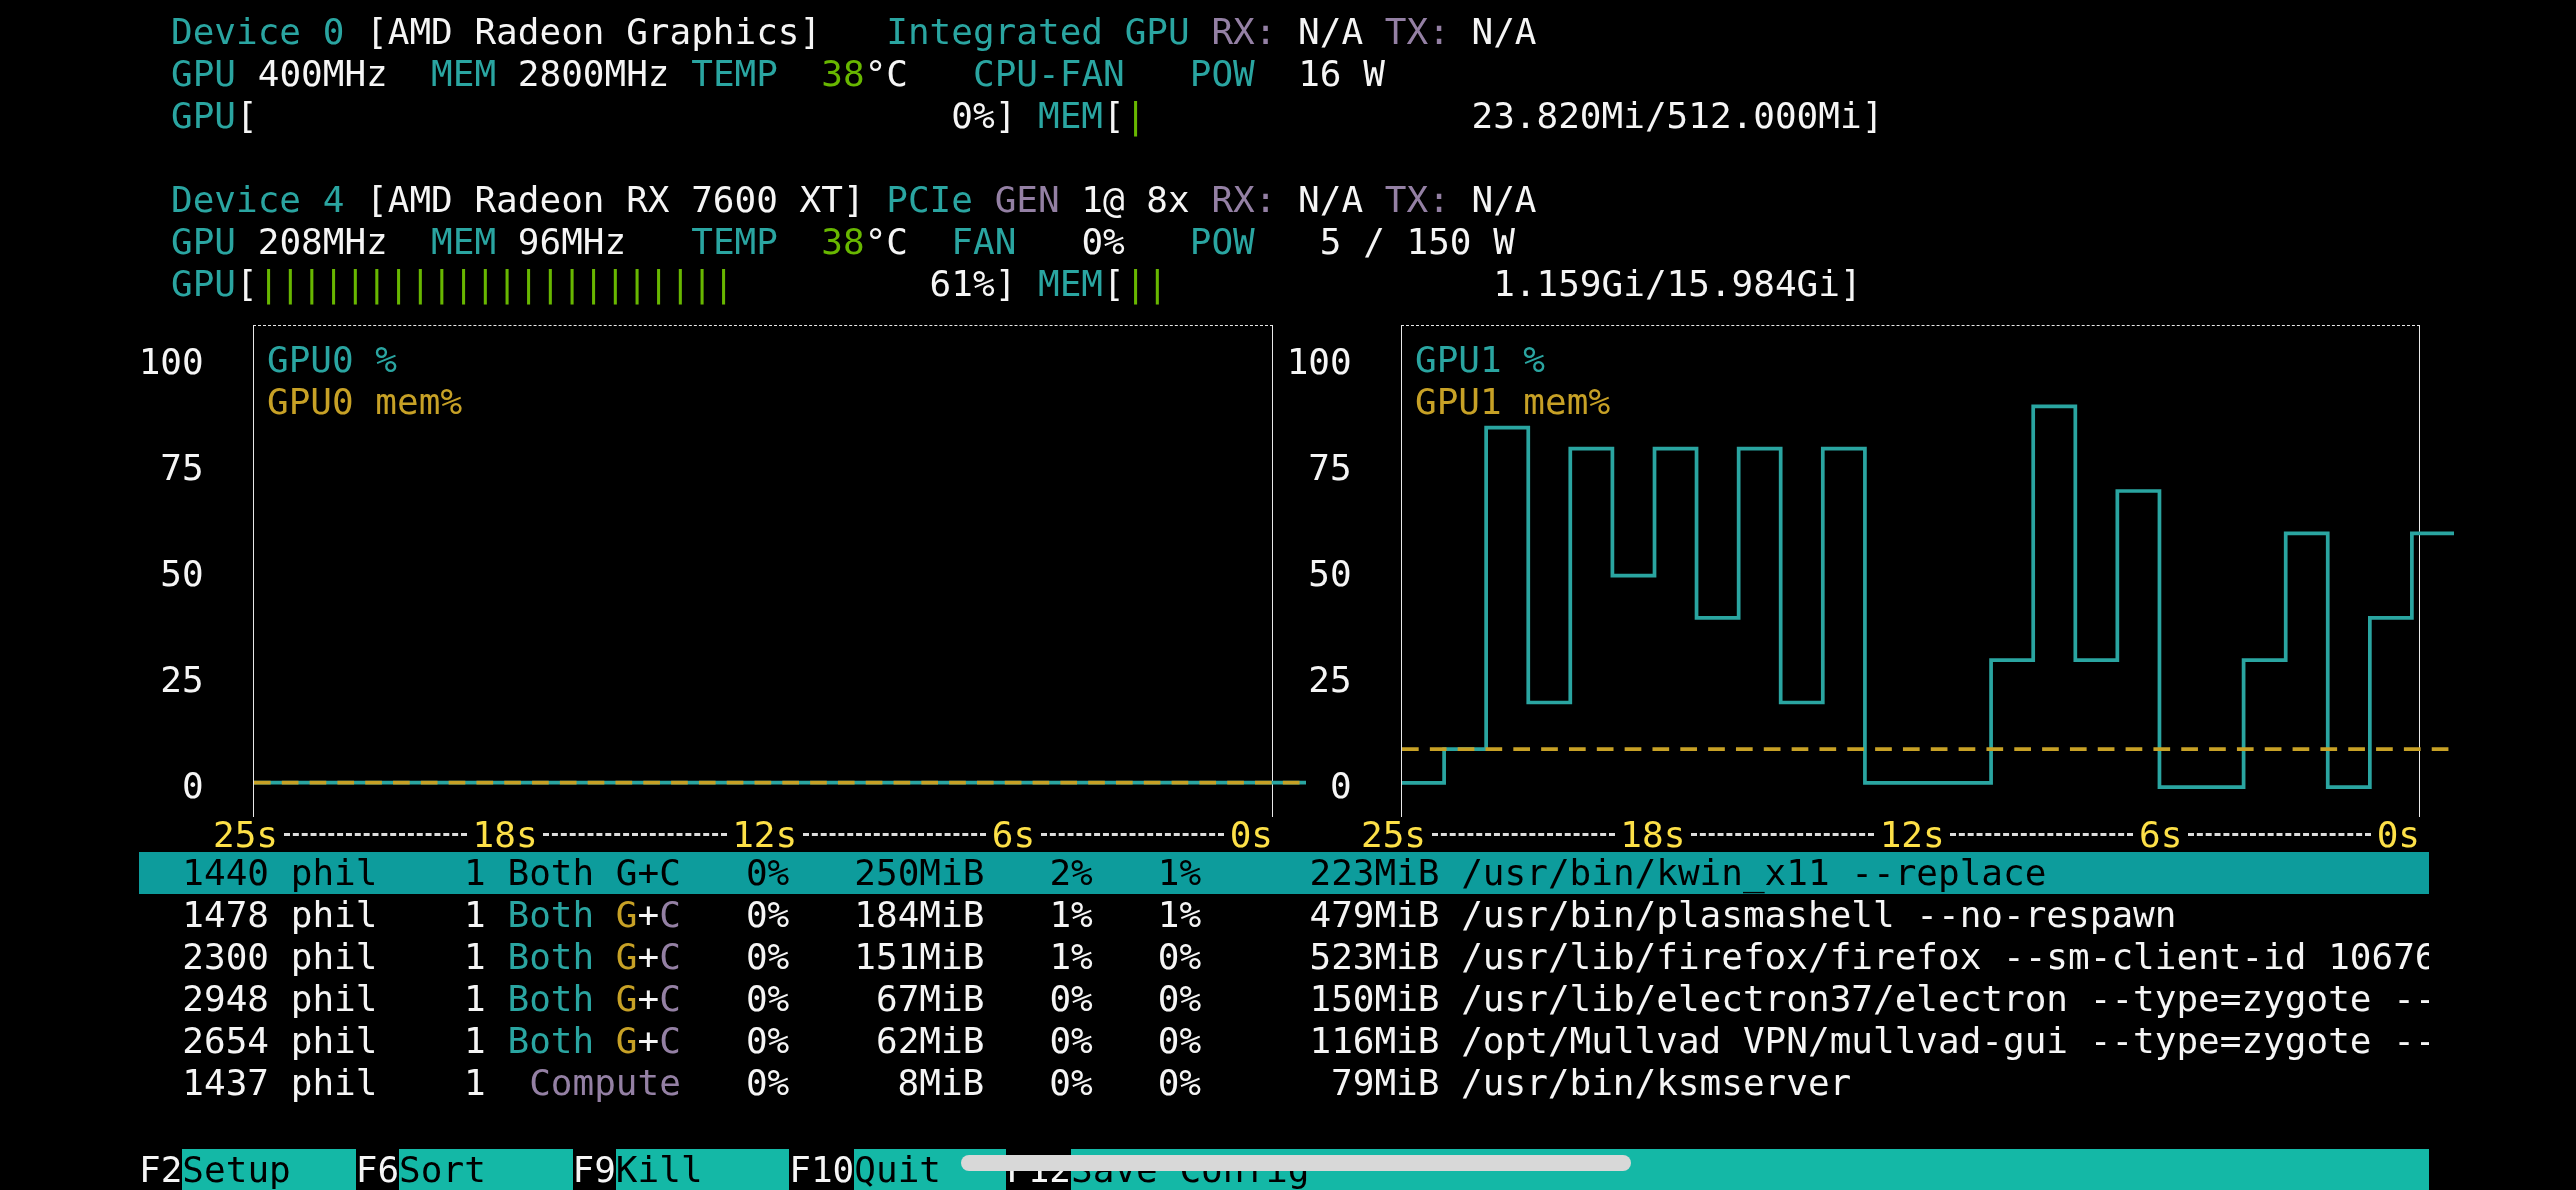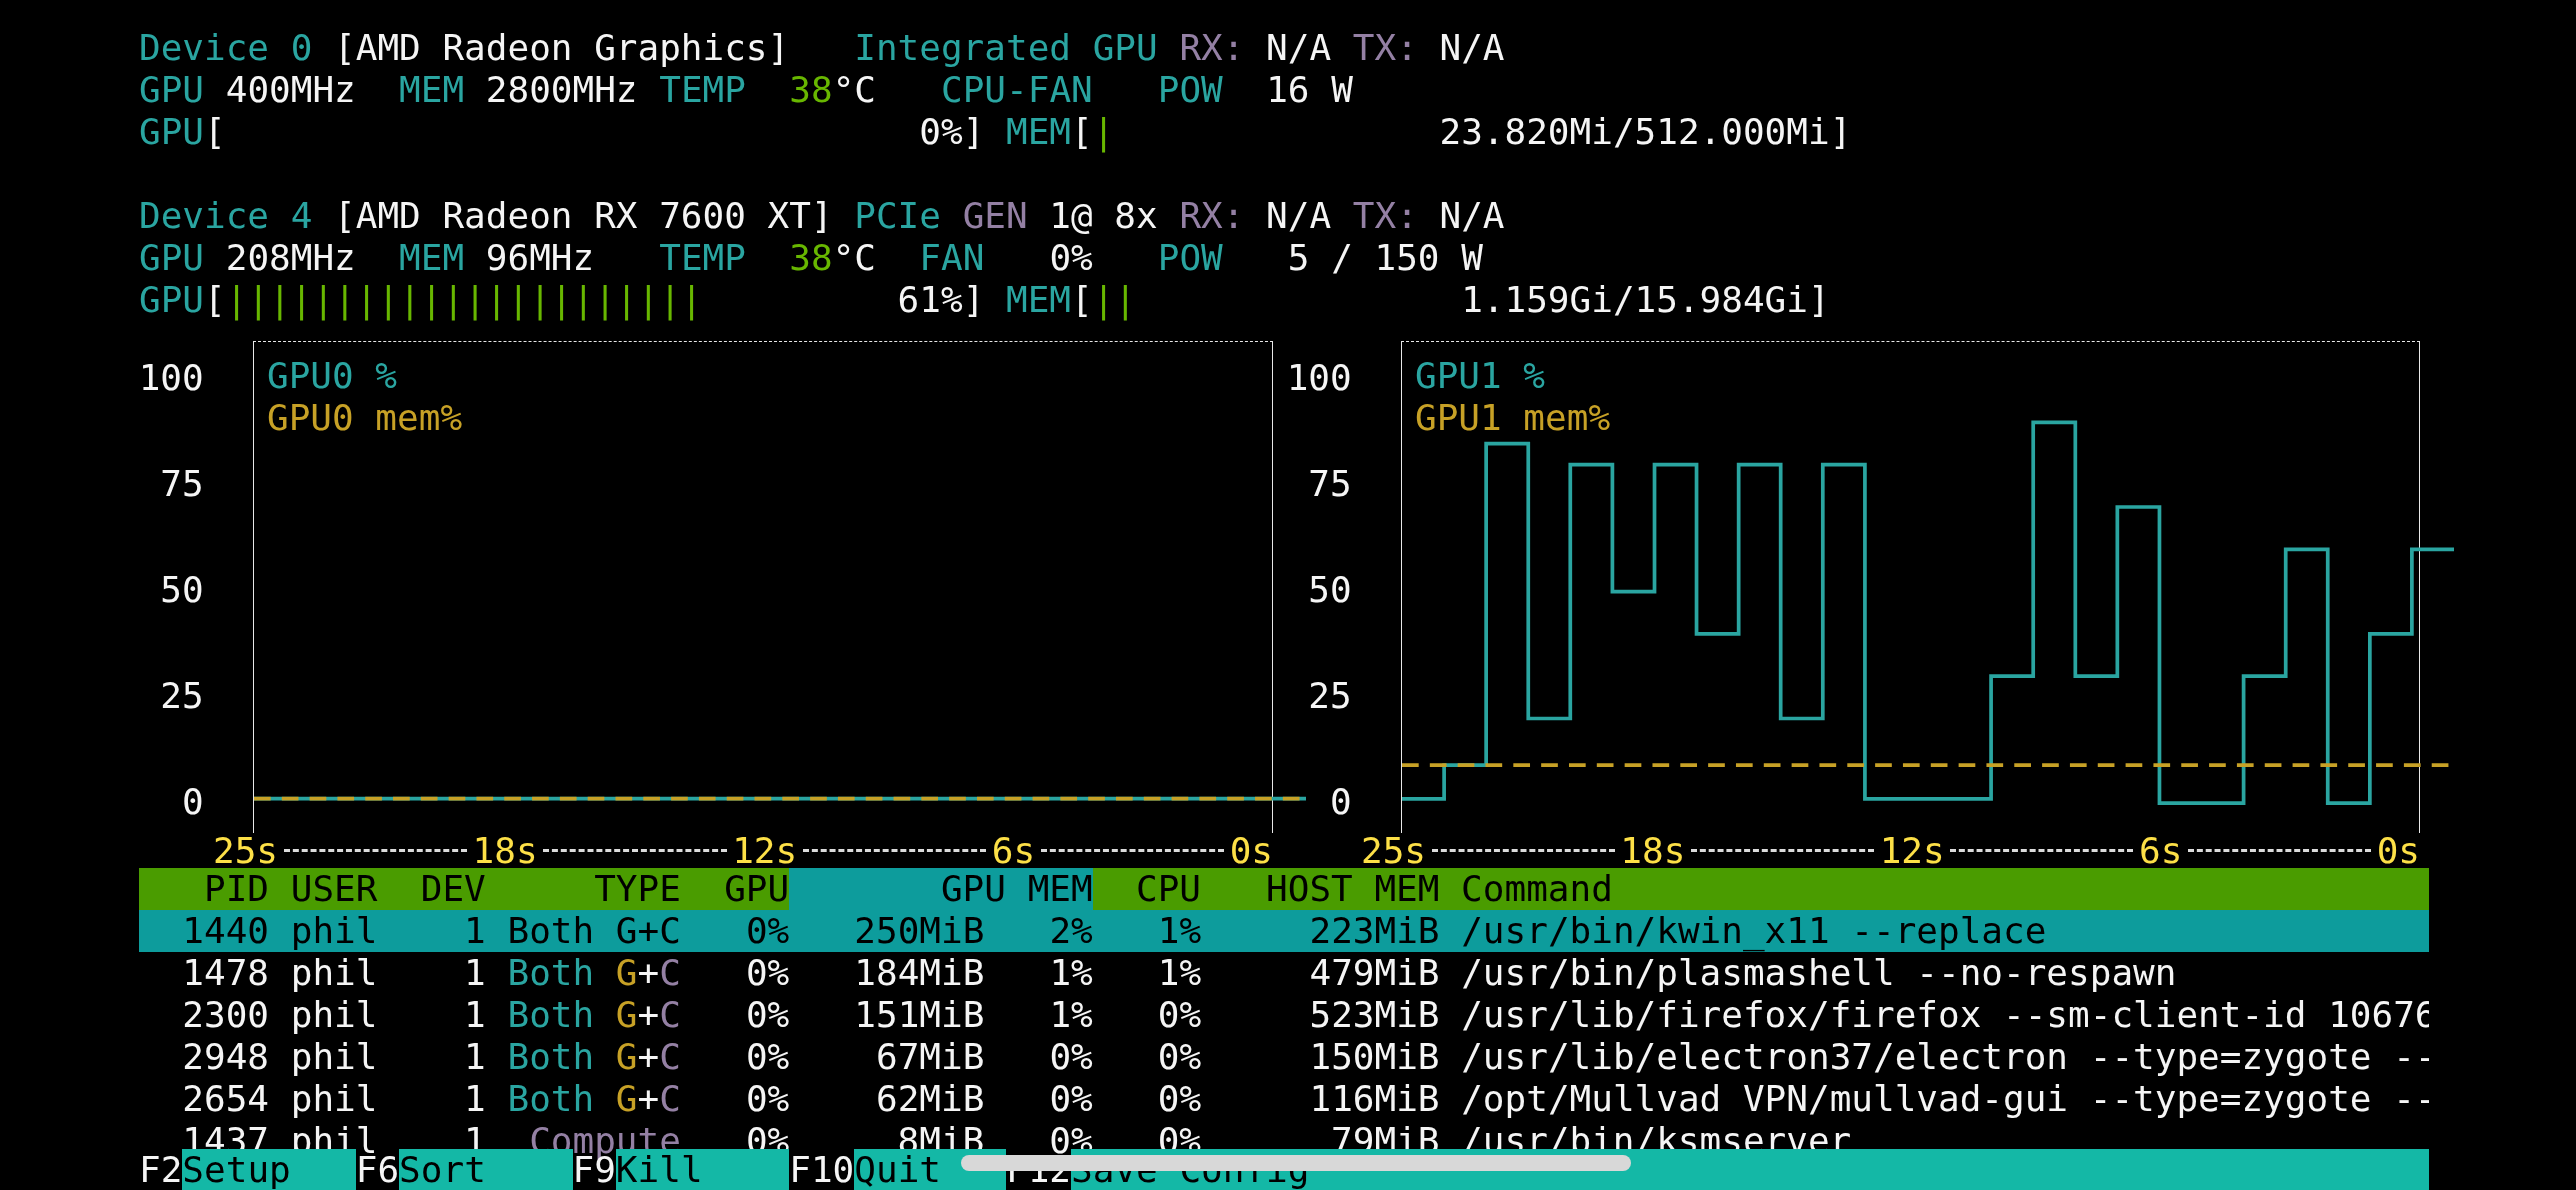--- a/index.html
+++ b/index.html
@@ -1,18 +1,18 @@
 <!DOCTYPE html>
 <html style="font-size:15px"><head>
 <meta charset="utf-8">
 <style>
   html,body{margin:0;padding:0;background:#000;}
   .screen{position:relative;width:2576px;height:1191px;background:#000;overflow:hidden;
           font-family:"DejaVu Sans Mono", monospace;font-size:36px;color:#f5f5f5;}
-  .term{padding:27px 0 0 139px;}
+  .term{padding:11px 0 0 139px;margin-left:32px;}
   .line{height:42px;line-height:42px;white-space:pre;}
   .t{color:#2aa5a1}
   .g{color:#c7a126}
   .p{color:#9480a4}
   .grn{color:#68b700}
   .w{color:#f5f5f5}
   
   .charts{display:flex;margin:18.5px 0 0 139px;height:528px;align-items:flex-end;}
   .chart{display:flex;}
   .ycol{position:relative;flex:none;}
@@ -108,21 +108,20 @@
           </div>
         </div>
         <div class="xaxis">
           <span>25s</span><span class="xd"></span><span>18s</span><span class="xd"></span><span>12s</span><span class="xd"></span><span>6s</span><span class="xd"></span><span>0s</span>
         </div>
       </div>
     </div>
   </div>
 
   <div class="tbl">
-    <div class="trow thead"><span>   PID USER  DEV     TYPE  GPU</span><span class="hl">       GPU MEM</span><span>  CPU   HOST MEM Command</span></div>
 
     <div class="trow sel"><span class="w">  1440 phil    1 </span><span class="t">Both</span><span class="w"> </span><span class="g">G</span><span class="w">+</span><span class="p">C</span><span class="w">   0%   250MiB   2%   1%     223MiB /usr/bin/kwin_x11 --replace</span></div>
 
     <div class="trow"><span class="w">  1478 phil    1 </span><span class="t">Both</span><span class="w"> </span><span class="g">G</span><span class="w">+</span><span class="p">C</span><span class="w">   0%   184MiB   1%   1%     479MiB /usr/bin/plasmashell --no-respawn</span></div>
 
     <div class="trow"><span class="w">  2300 phil    1 </span><span class="t">Both</span><span class="w"> </span><span class="g">G</span><span class="w">+</span><span class="p">C</span><span class="w">   0%   151MiB   1%   0%     523MiB /usr/lib/firefox/firefox --sm-client-id 1067616</span></div>
 
     <div class="trow"><span class="w">  2948 phil    1 </span><span class="t">Both</span><span class="w"> </span><span class="g">G</span><span class="w">+</span><span class="p">C</span><span class="w">   0%    67MiB   0%   0%     150MiB /usr/lib/electron37/electron --type=zygote --no</span></div>
 
     <div class="trow"><span class="w">  2654 phil    1 </span><span class="t">Both</span><span class="w"> </span><span class="g">G</span><span class="w">+</span><span class="p">C</span><span class="w">   0%    62MiB   0%   0%     116MiB /opt/Mullvad VPN/mullvad-gui --type=zygote --no</span></div>

